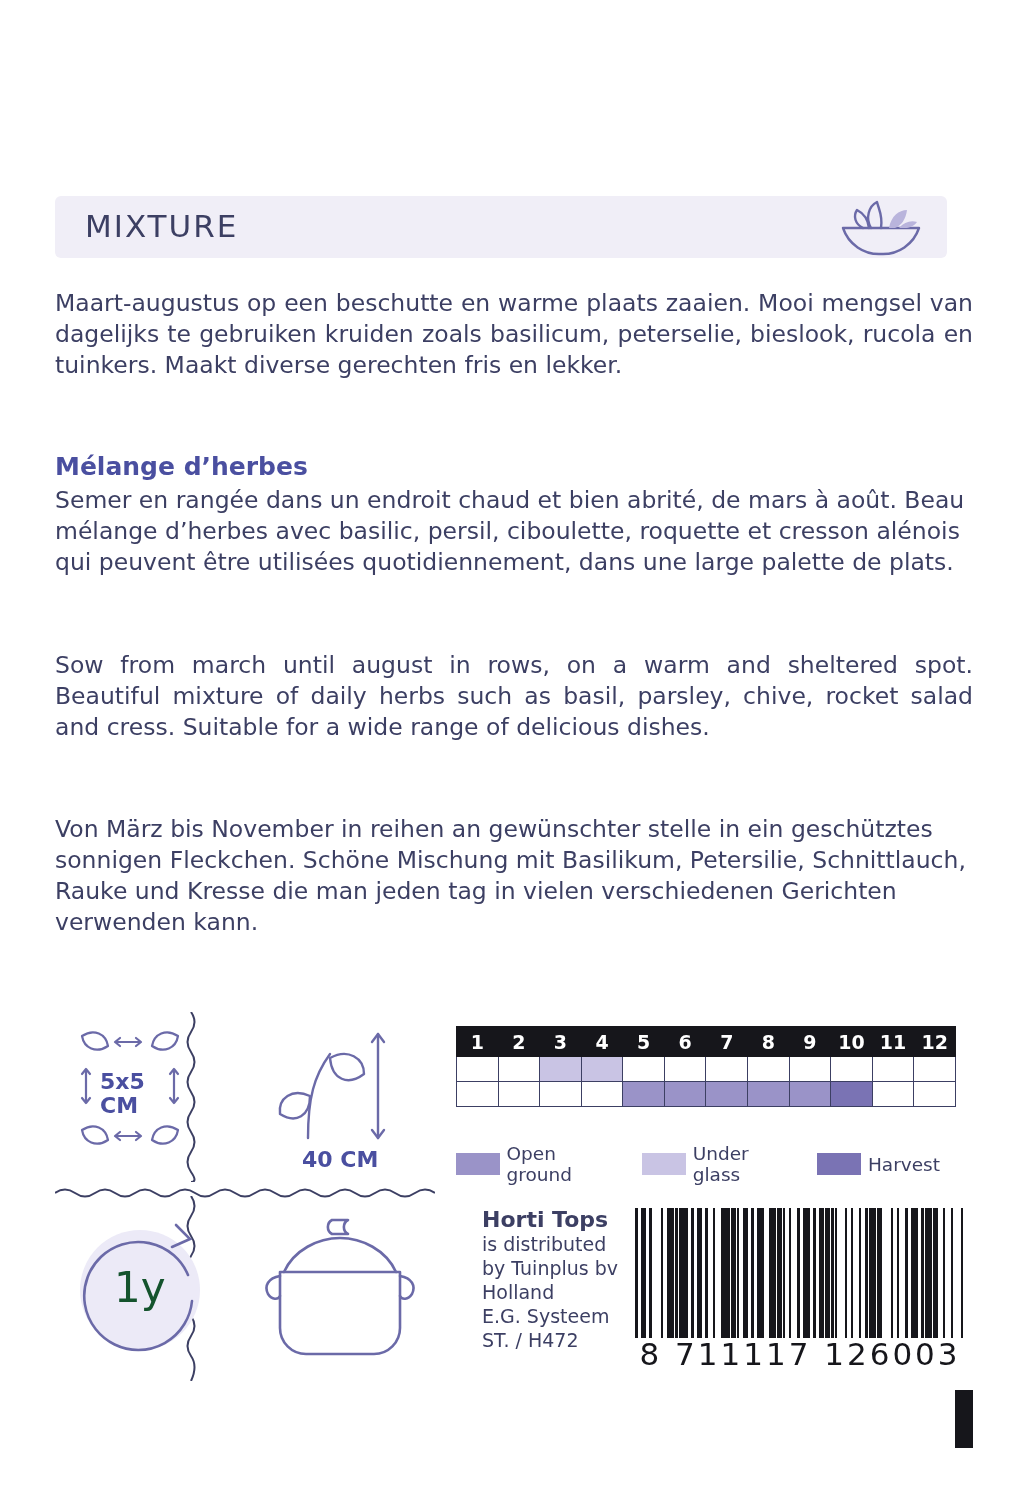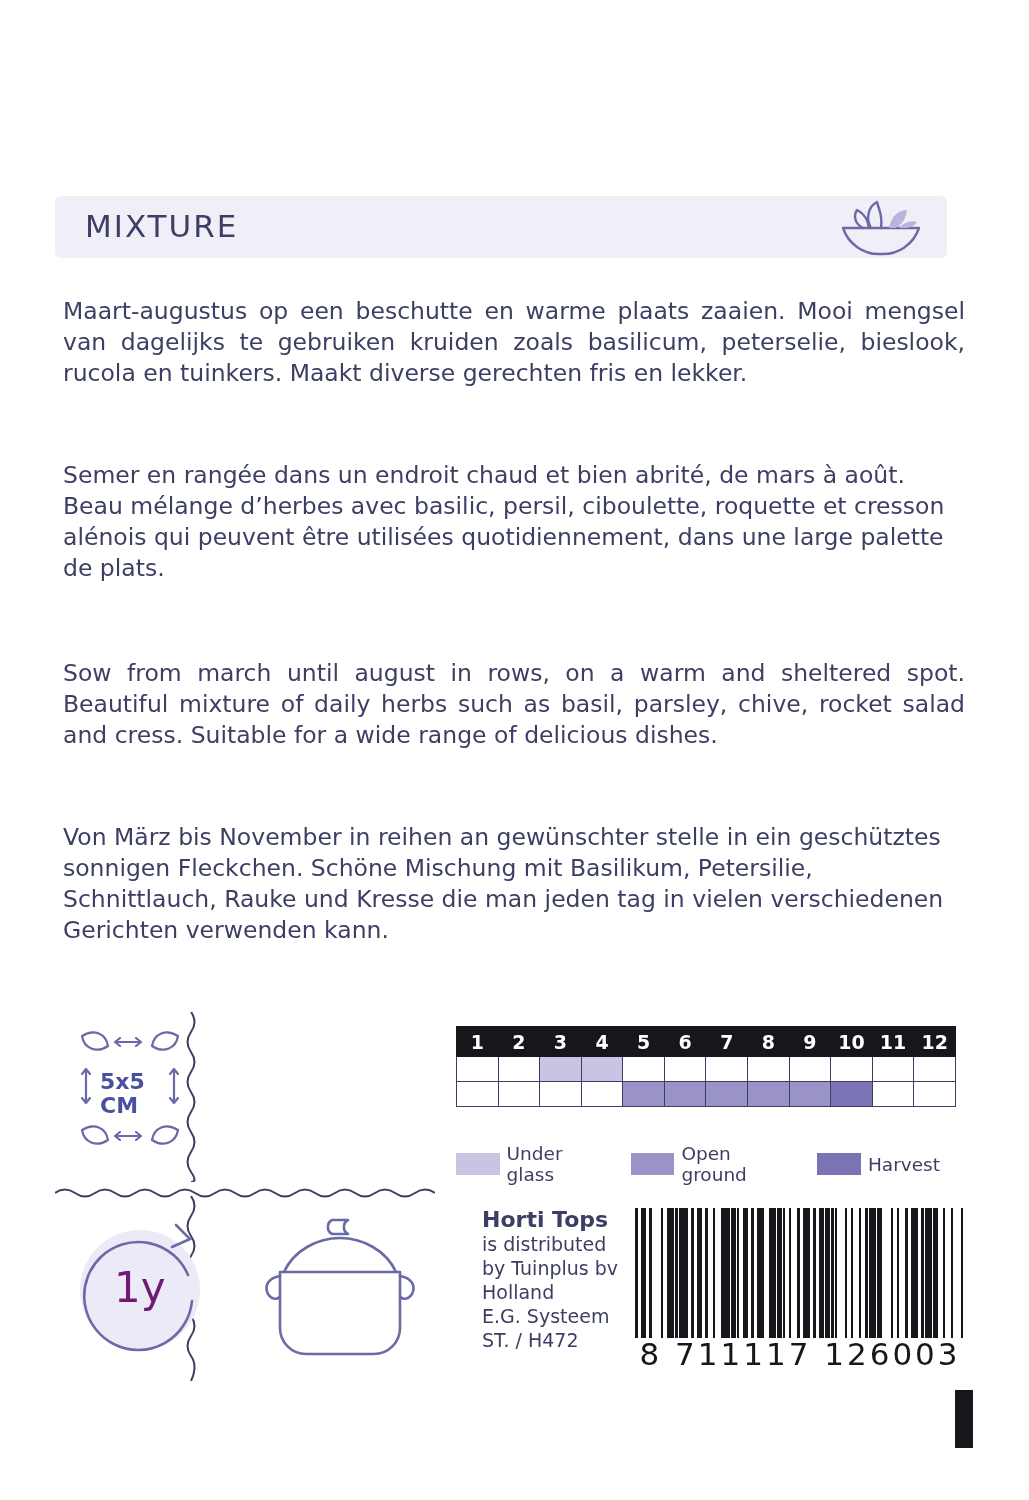--- a/index.html
+++ b/index.html
@@ -55,21 +55,21 @@
   
   .block { position: absolute; left: 55px; width: 918px; }
   .block h2 {
     margin: 0 0 4px 0;
     font-size: 25px;
     font-weight: bold;
     color: #4a4fa0;
     font-family: "DejaVu Sans", sans-serif;
   }
   .block p {
-    margin: 8px;
+    margin: 0;
     font-size: 23.5px;
     line-height: 31px;
     color: #3c3f63;
     font-family: "DejaVu Sans", sans-serif;
     text-align: justify;
     text-justify: inter-word;
   }
   .block p.nojust { text-align: left; }
 
   #block-nl { top: 288px; }
@@ -225,20 +225,21 @@
         </g>
       </svg>
     </div>
   </div>
 
   <div class="block" id="block-nl">
     <p>Maart-augustus op een beschutte en warme plaats zaaien. Mooi mengsel van dagelijks te gebruiken kruiden zoals basilicum, peterselie, bieslook, rucola en tuinkers. Maakt diverse gerechten fris en lekker.</p>
   </div>
 
   <div class="block" id="block-fr">
+    <h2>Mélange d’herbes</h2>
     <p class="nojust">Semer en rangée dans un endroit chaud et bien abrité, de mars à août. Beau mélange d’herbes avec basilic, persil, ciboulette, roquette et cresson alénois qui peuvent être utilisées quotidiennement, dans une large palette de plats.</p>
   </div>
 
   <div class="block" id="block-en">
     <p>Sow from march until august in rows, on a warm and sheltered spot. Beautiful mixture of daily herbs such as basil, parsley, chive, rocket salad and cress. Suitable for a wide range of delicious dishes.</p>
   </div>
 
   <div class="block" id="block-de">
     <p class="nojust">Von März bis November in reihen an gewünschter stelle in ein geschütztes sonnigen Fleckchen. Schöne Mischung mit Basilikum, Petersilie, Schnittlauch, Rauke und Kresse die man jeden tag in vielen verschiedenen Gerichten verwenden kann.</p>
   </div>
@@ -288,30 +289,43 @@
             <path d="M110 80 l4 5 l4 -5"></path>
         </g>
       </g>
     </svg>
     <div class="label-sm" style="left:40px; top:52px;">
       <span>5x5</span><br>
       <span>CM</span>
     </div>
   </div>
 
+  <div class="panel-height">
+    <svg width="170" height="160" viewBox="0 0 170 160">
+      <g fill="none" stroke="#6b6aa8" stroke-width="2.4" stroke-linecap="round" stroke-linejoin="round">
+        <path d="M48 120 c0 -40 6 -62 22 -84"></path>
+        <path d="M70 40 c18 -10 34 0 34 16 c-16 12 -32 6 -34 -16 z"></path>
+        <path d="M50 78 c-18 -8 -32 2 -30 18 c16 10 30 2 30 -18 z"></path>
+        <path d="M118 16 v104"></path>
+        <path d="M112 24 l6 -8 l6 8"></path>
+        <path d="M112 112 l6 8 l6 -8"></path>
+      </g>
+    </svg>
+    <div class="label-sm" style="left:42px; top:130px;">40 CM</div>
+  </div>
 
   <div class="panel-year">
     <svg width="150" height="160" viewBox="0 0 150 160">
       <circle cx="70" cy="85" r="60" fill="#eceaf7" stroke="none"></circle>
       <g fill="none" stroke="#6b6aa8" stroke-width="2.6" stroke-linecap="round">
         <path d="M118 70 a54 54 0 1 0 4 26"></path>
         <path d="M106 20 l14 14 l-18 8"></path>
       </g>
     </svg>
-    <div style="position:absolute; left:44px; top:58px; font-size:42px; color:#701a75; font-family:'DejaVu Sans',sans-serif;">1y</div>
+    <div style="position:absolute; left:44px; top:58px; font-size:42px; color:#14532d; font-family:'DejaVu Sans',sans-serif;">1y</div>
   </div>
 
   <div class="panel-pot">
     <svg width="180" height="165" viewBox="0 0 180 165">
       <g fill="none" stroke="#6b6aa8" stroke-width="2.6" stroke-linecap="round" stroke-linejoin="round">
         <path d="M30 62 h120 v56 a26 26 0 0 1 -26 26 h-68 a26 26 0 0 1 -26 -26 z"></path>
         <path d="M34 62 c10 -22 34 -34 56 -34 c22 0 46 12 56 34"></path>
         <path d="M82 24 h16 a8 8 0 0 1 0 -14 h-16 a8 8 0 0 0 0 14 z"></path>
         <path d="M30 66 c-12 2 -16 10 -12 18 c4 6 10 6 12 2"></path>
         <path d="M150 66 c12 2 16 10 12 18 c-4 6 -10 6 -12 2"></path>
@@ -365,26 +379,26 @@
             <td class="harvest"></td>
             <td class="empty"></td>
             <td class="empty"></td>
           </tr>
         </tbody>
     </table>
   </div>
 
   <div class="legend">
     <div class="item">
+      <span class="sw" style="background:#9a93c8;"></span>
+      <span>Open ground</span>
+    </div>
+    <div class="item">
       <span class="sw" style="background:#c9c4e4;"></span>
       <span>Under glass</span>
-    </div>
-    <div class="item">
-      <span class="sw" style="background:#9a93c8;"></span>
-      <span>Open ground</span>
     </div>
     <div class="item">
       <span class="sw" style="background:#7a73b4;"></span>
       <span>Harvest</span>
     </div>
   </div>
 
   <div class="brand">
     <div class="strong">Horti Tops</div>
     <div>is distributed</div>

